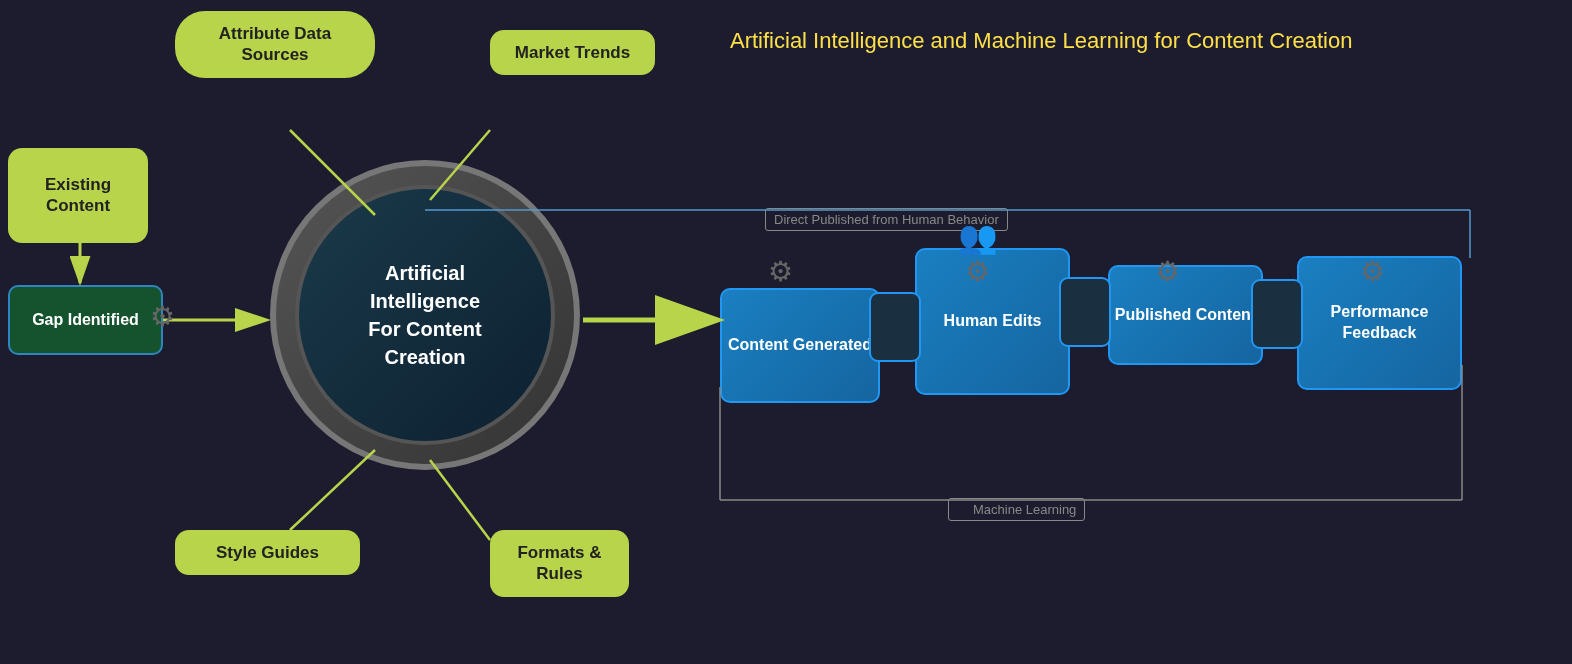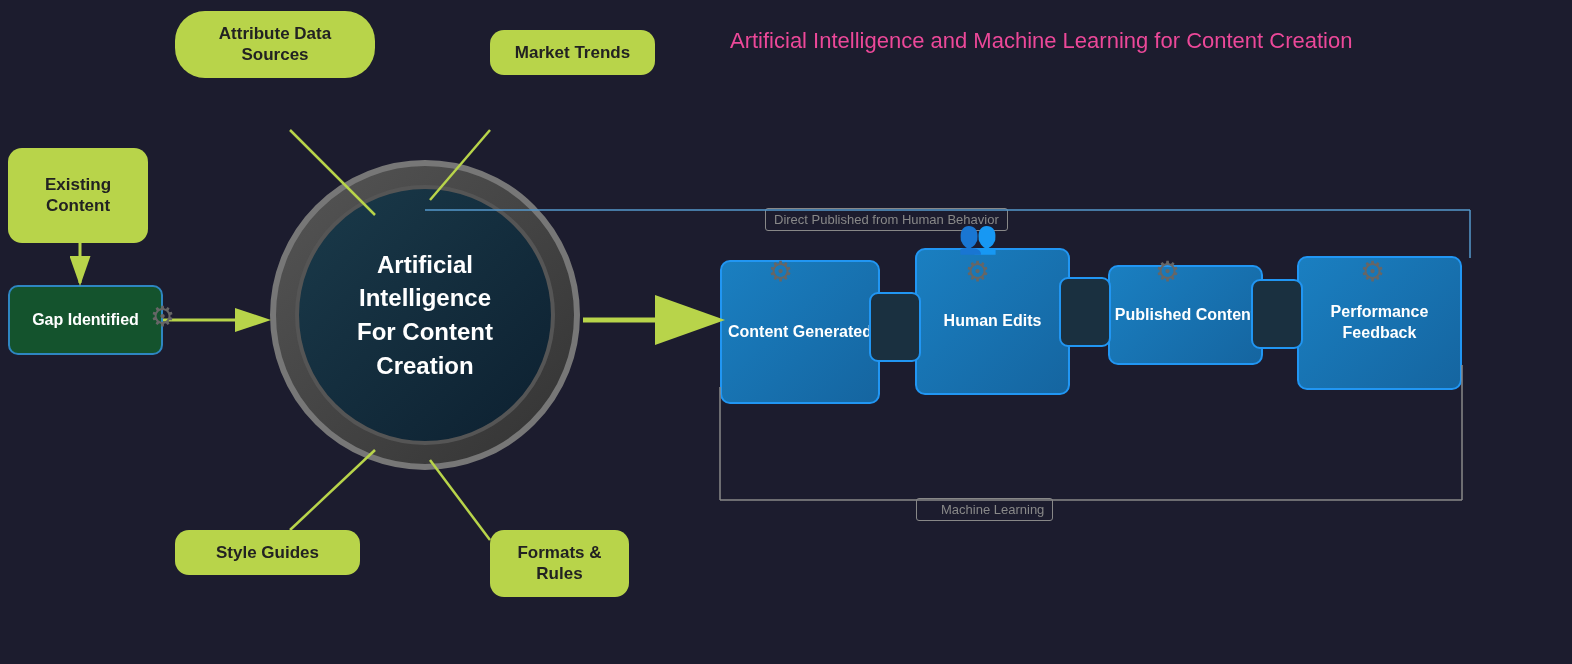--- a/index.html
+++ b/index.html
@@ -17,21 +17,21 @@
       height: 664px;
       position: relative;
       background: #1c1c2e;
     }
 
     
     .main-title {
       position: absolute;
       top: 28px;
       left: 730px;
-      color: #ec4899;
+      color: #fde047;
       font-size: 22px;
       font-weight: normal;
       white-space: nowrap;
     }
 
     
     .green-box {
       background: #b8d44a;
       border-radius: 14px;
       padding: 12px 18px;
@@ -124,21 +124,21 @@
       height: 260px;
       border-radius: 50%;
       background: linear-gradient(135deg, #1a3a4a 0%, #0d2030 100%);
       border: 4px solid #555;
       display: flex;
       align-items: center;
       justify-content: center;
     }
     .main-circle-text {
       color: white;
-      font-size: 24px;
+      font-size: 20px;
       font-weight: bold;
       text-align: center;
       line-height: 1.4;
     }
 
     
     .process-box {
       background: linear-gradient(135deg, #1a7fc1 0%, #1565a0 100%);
       border: 2px solid #2196f3;
       border-radius: 10px;
@@ -147,24 +147,24 @@
       font-weight: bold;
       text-align: center;
       position: absolute;
       display: flex;
       align-items: center;
       justify-content: center;
       line-height: 1.3;
     }
 
     .box-content-generated {
-      top: 260px;
+      top: 288px;
       left: 720px;
       width: 160px;
-      height: 144px;
+      height: 115px;
     }
     .box-human-edits {
       top: 248px;
       left: 915px;
       width: 155px;
       height: 147px;
     }
     .box-published-content {
       top: 265px;
       left: 1108px;
@@ -207,21 +207,21 @@
       border: 1px solid #888;
       padding: 3px 8px;
       border-radius: 3px;
     }
     .label-direct-learning {
       top: 208px;
       left: 765px;
     }
     .label-machine-learning {
       top: 498px;
-      left: 916px;
+      left: 948px;
       padding-left: 24px;
     }
   </style>
 </head>
 <body>
 
 <div class="diagram-container">
 
   <div class="main-title">Artificial Intelligence and Machine Learning for Content Creation</div>
 

